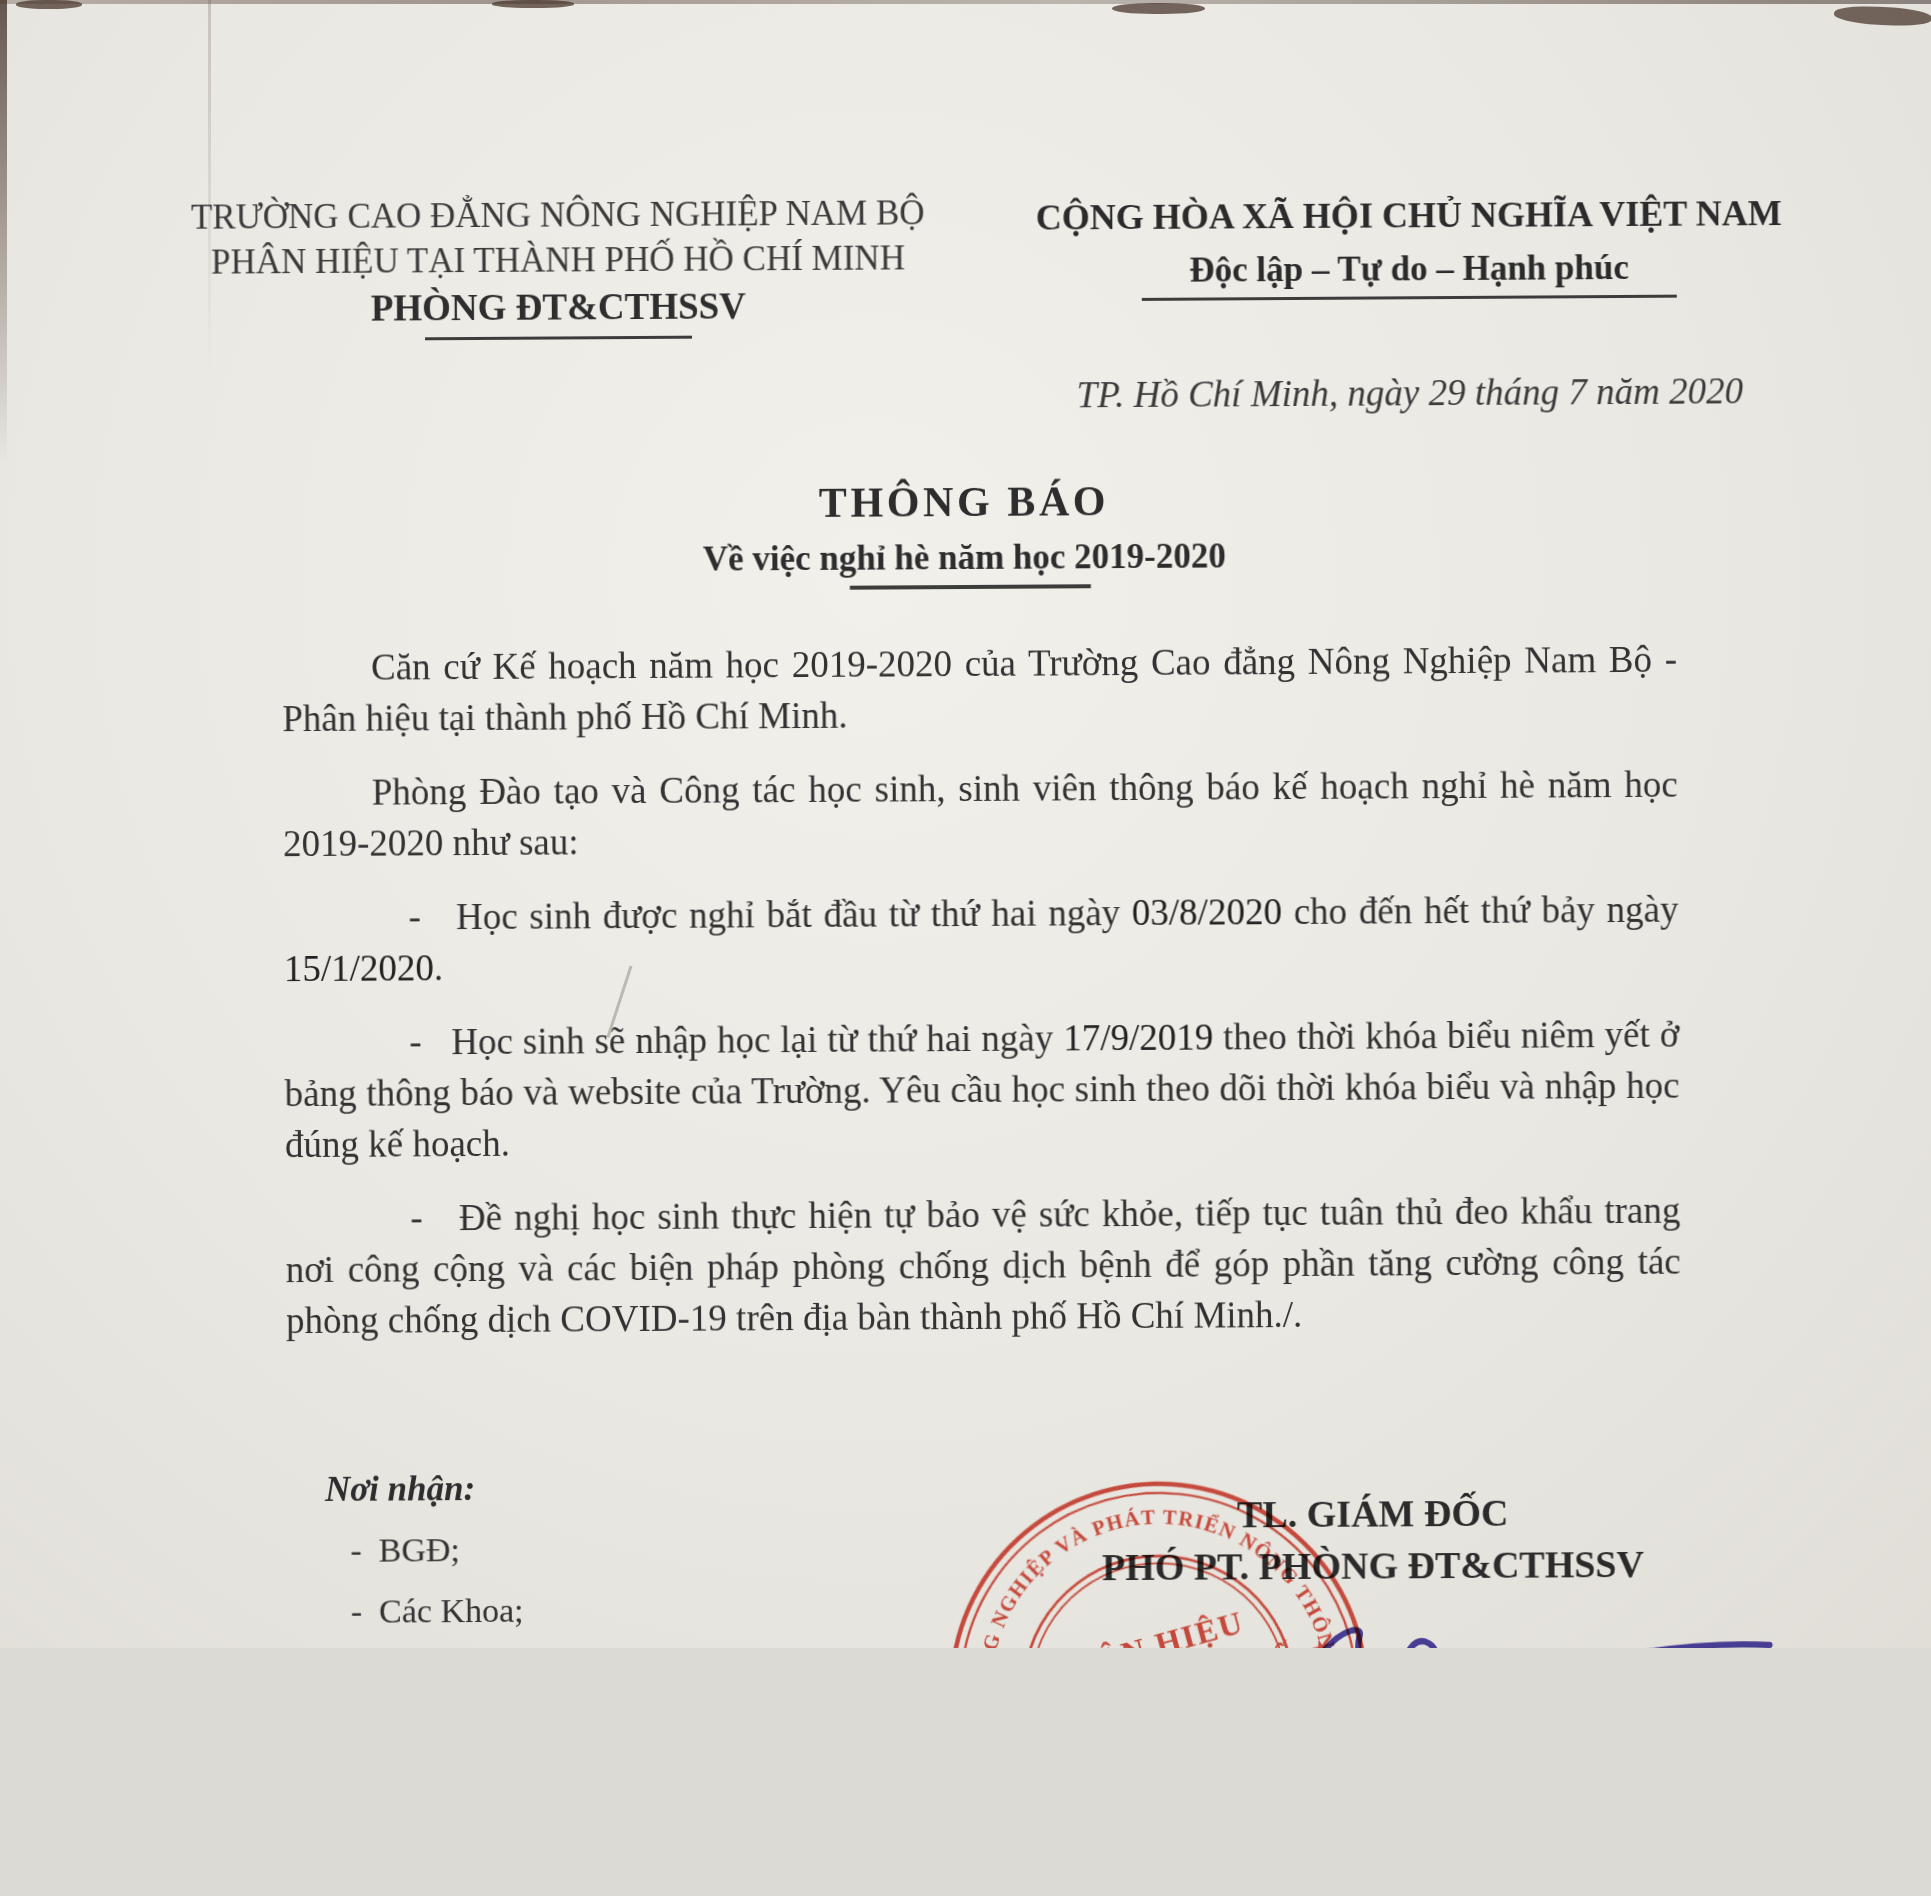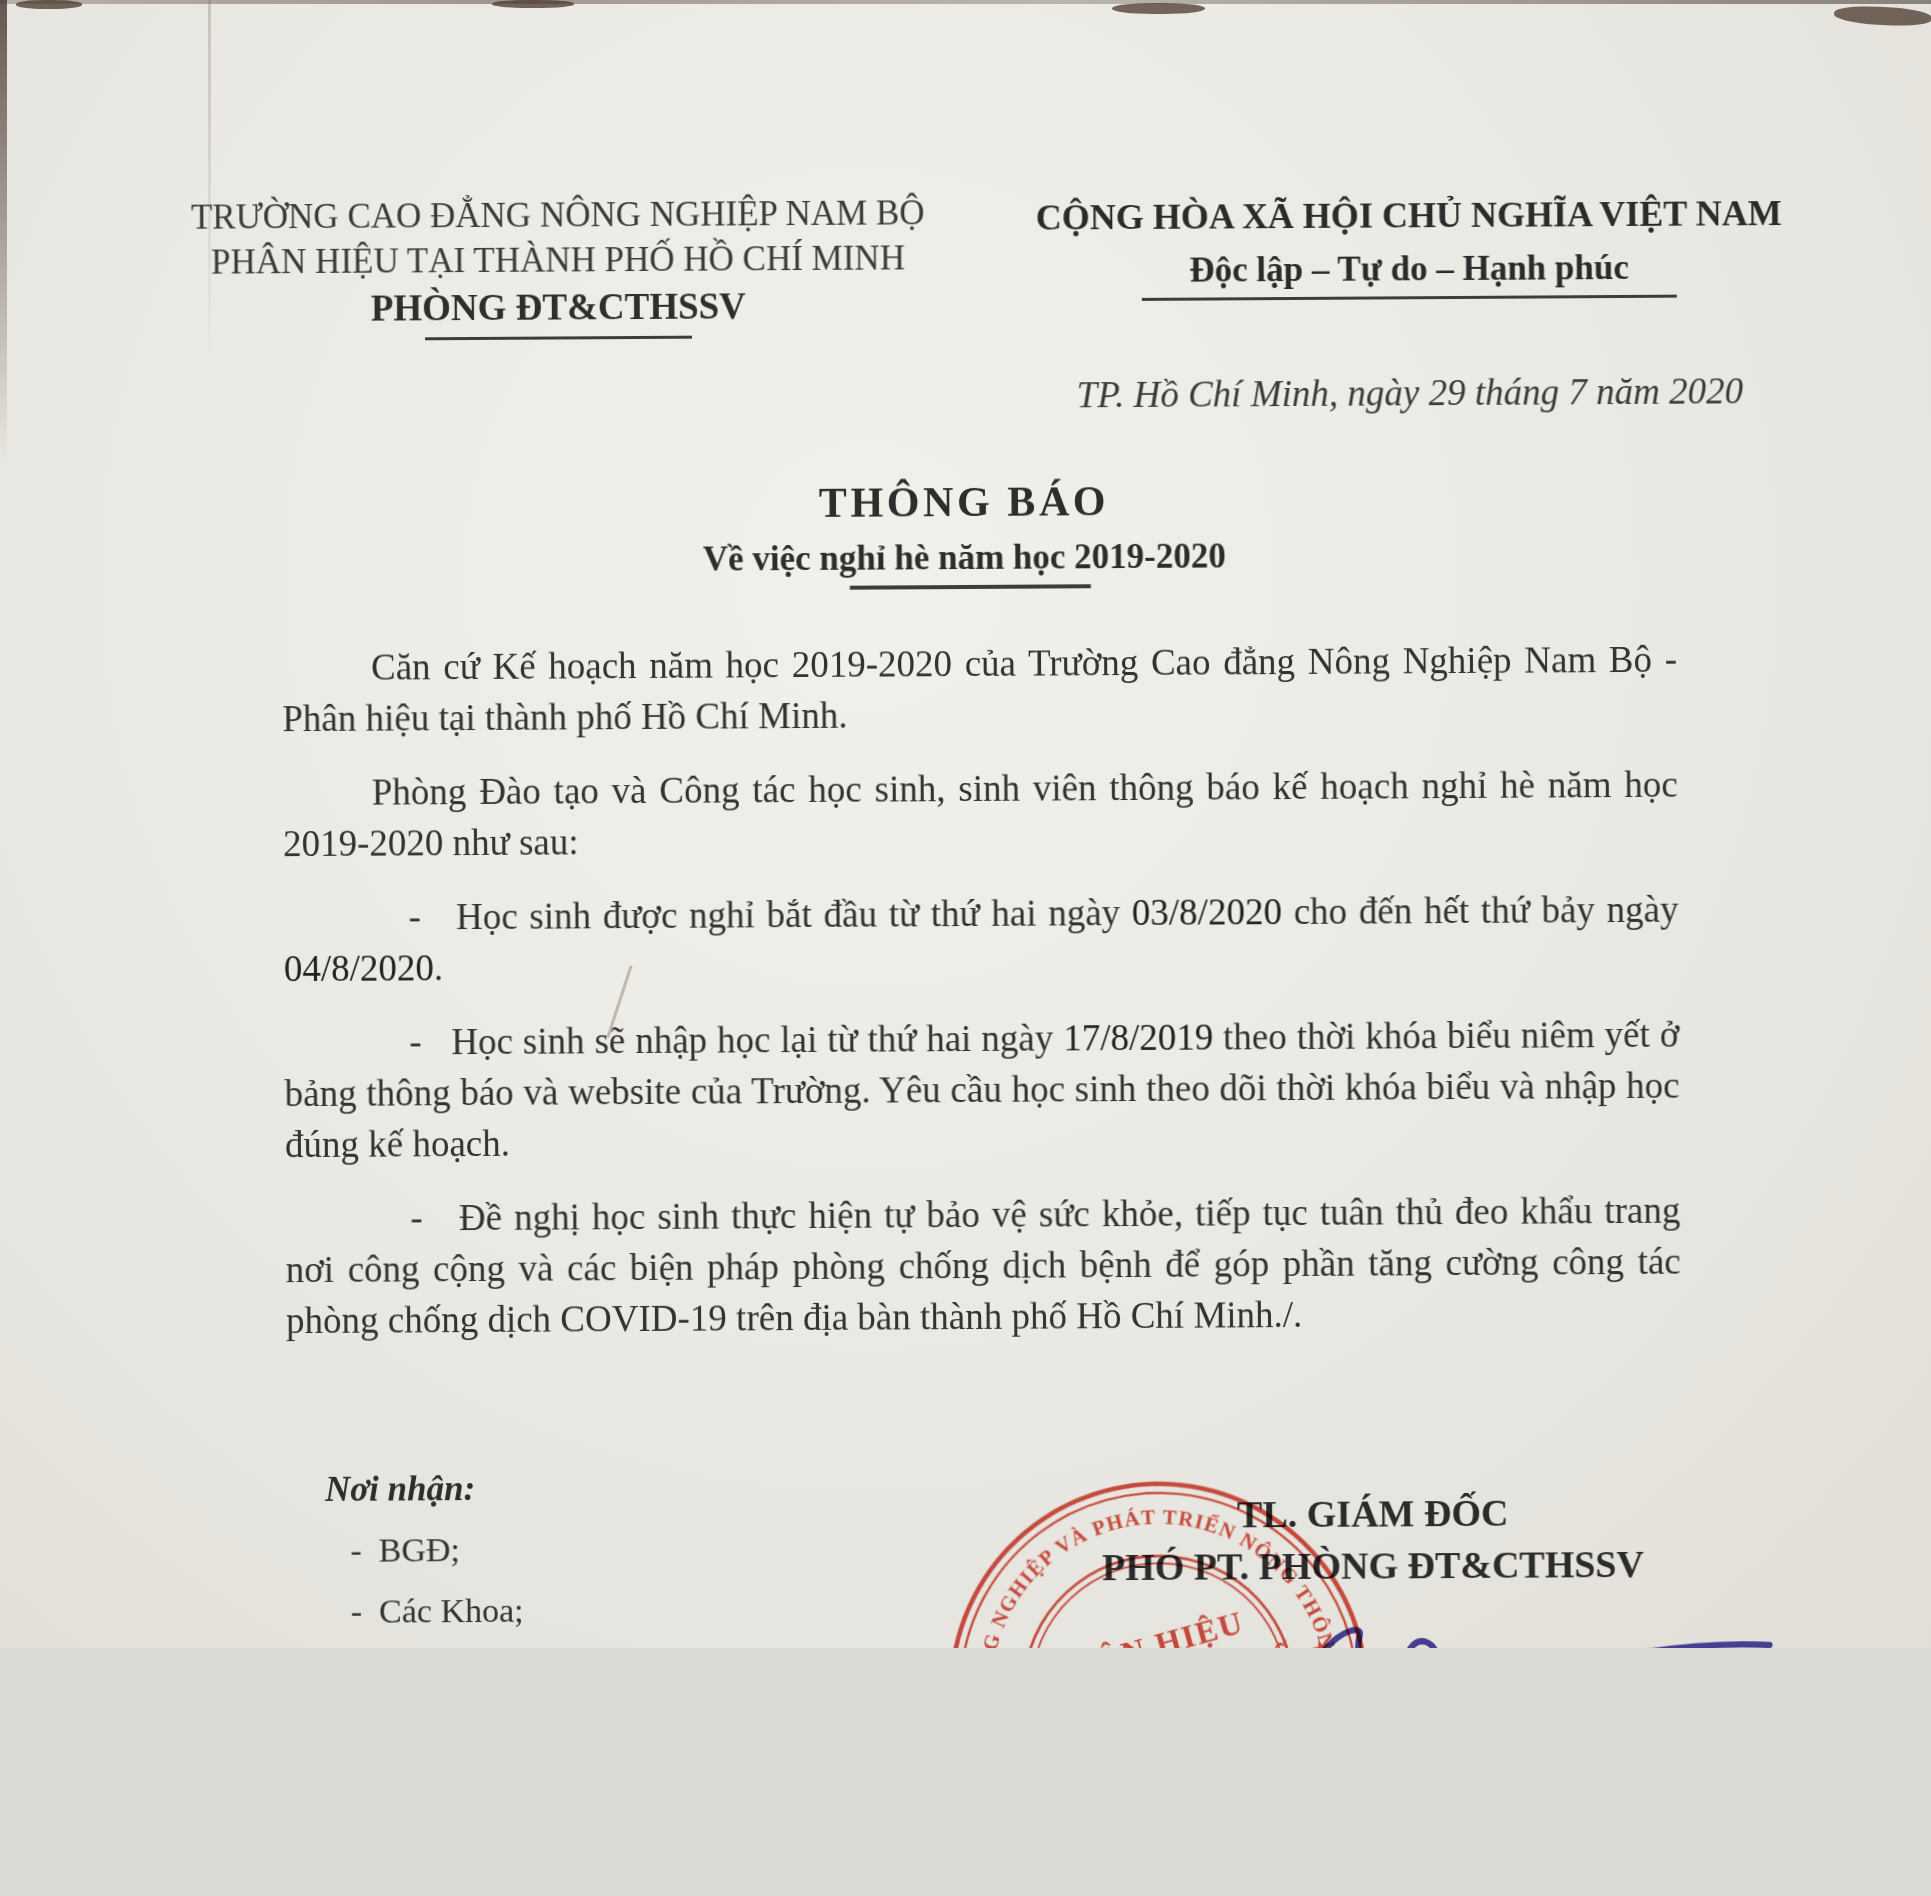--- a/index.html
+++ b/index.html
@@ -105,22 +105,22 @@
 
     <div class="title">THÔNG BÁO</div>
     <div class="subtitle">
       <span>Về việc nghỉ hè năm học 2019-2020</span>
       <div class="subtitle-rule"></div>
     </div>
 
     <main class="doc-body">
         <p class="para"><span>Căn cứ Kế hoạch năm học 2019-2020 của Trường Cao đẳng Nông Nghiệp Nam Bộ - Phân hiệu tại thành phố Hồ Chí Minh.</span></p>
         <p class="para"><span>Phòng Đào tạo và Công tác học sinh, sinh viên thông báo kế hoạch nghỉ hè năm học 2019-2020 như sau:</span></p>
-        <p class="para bullet"><span>-&nbsp;&nbsp; Học sinh được nghỉ bắt đầu từ thứ hai ngày </span><b>03/8/2020</b><span> cho đến hết thứ bảy ngày </span><b>04/8/2020</b><span>.</span></p>
-        <p class="para bullet"><span>-&nbsp;&nbsp; Học sinh sẽ nhập học lại từ thứ hai ngày </span><b>17/8/2019</b><span> theo thời khóa biểu niêm yết ở bảng thông báo và website của Trường. Yêu cầu học sinh theo dõi thời khóa biểu và nhập học đúng kế hoạch.</span></p>
+        <p class="para bullet"><span>-&nbsp;&nbsp; Học sinh được nghỉ bắt đầu từ thứ hai ngày </span><b>03/8/2020</b><span> cho đến hết thứ bảy ngày </span><b>15/1/2020</b><span>.</span></p>
+        <p class="para bullet"><span>-&nbsp;&nbsp; Học sinh sẽ nhập học lại từ thứ hai ngày </span><b>17/9/2019</b><span> theo thời khóa biểu niêm yết ở bảng thông báo và website của Trường. Yêu cầu học sinh theo dõi thời khóa biểu và nhập học đúng kế hoạch.</span></p>
         <p class="para bullet"><span>-&nbsp;&nbsp; Đề nghị học sinh thực hiện tự bảo vệ sức khỏe, tiếp tục tuân thủ đeo khẩu trang nơi công cộng và các biện pháp phòng chống dịch bệnh để góp phần tăng cường công tác phòng chống dịch COVID-19 trên địa bàn thành phố Hồ Chí Minh./.</span></p>
       </main>
 
     <div class="recipients">
       <div class="recipients-label">Nơi nhận:</div>
       <div>
           <div class="recipient-item">-&nbsp; BGĐ;</div>
           <div class="recipient-item">-&nbsp; Các Khoa;</div>
           <div class="recipient-item">-&nbsp; Niêm yết thông báo;</div>
           <div class="recipient-item">-&nbsp; Lưu: ĐT.</div>

